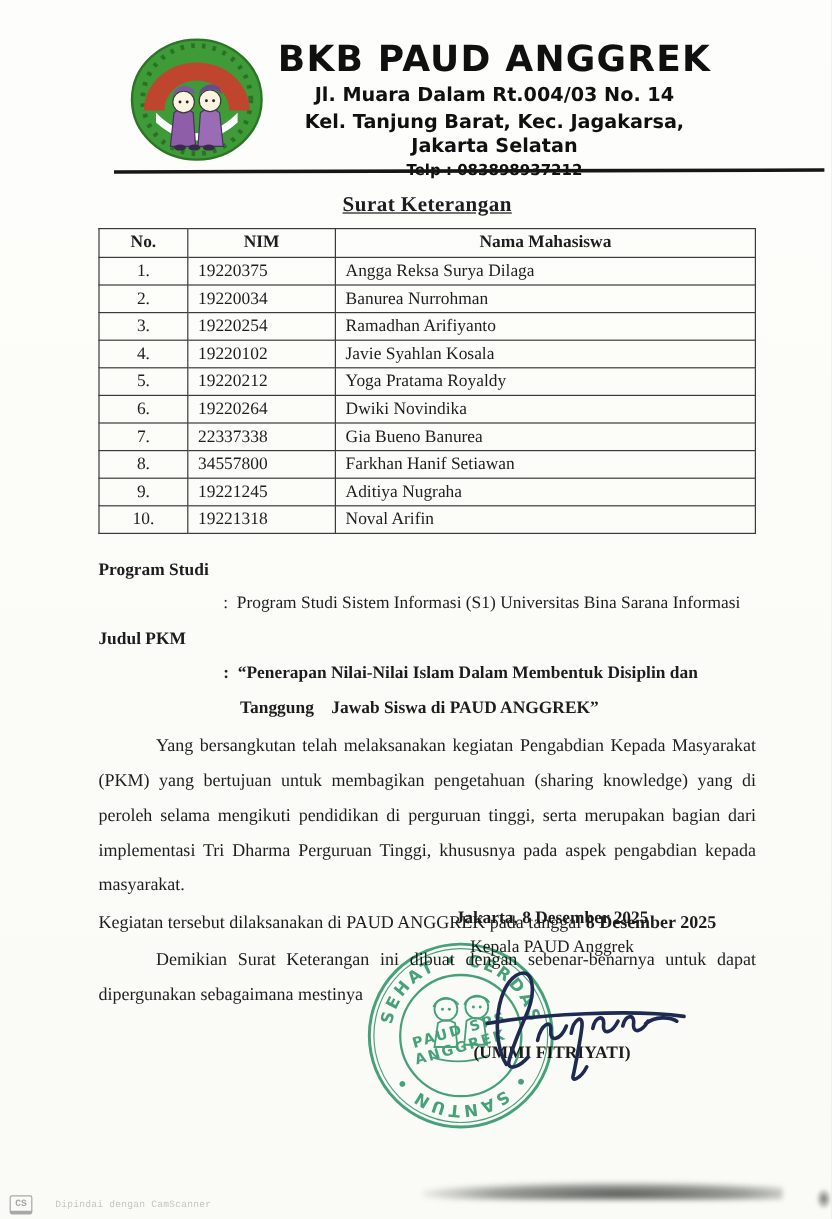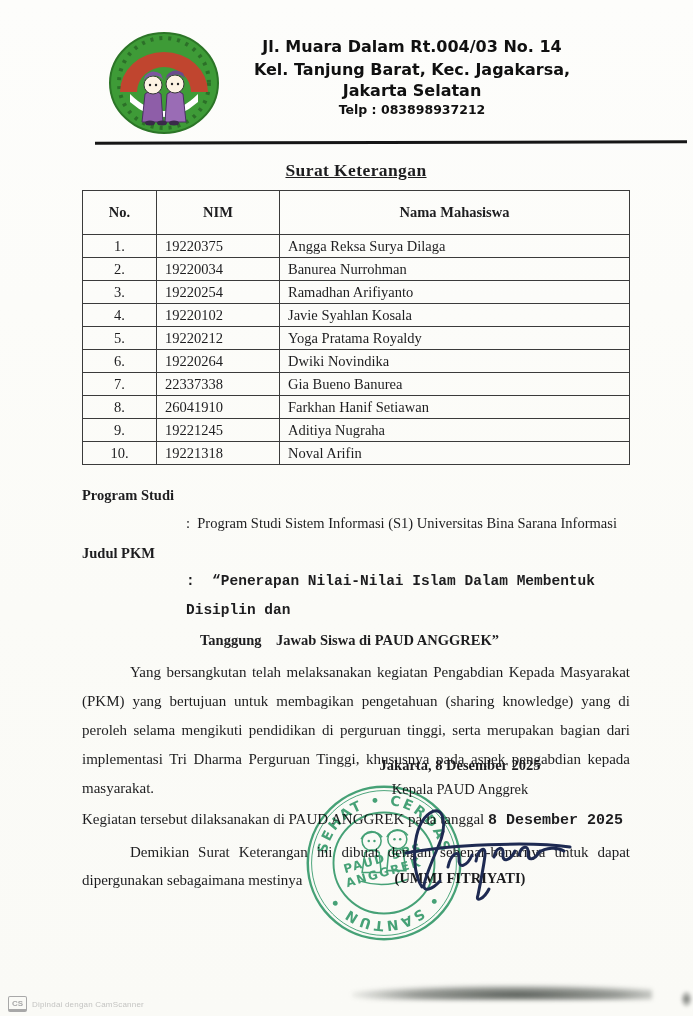--- a/index.html
+++ b/index.html
@@ -21,29 +21,29 @@
   .phone { font-size:12.5px; line-height:1.3; margin-top:1px; }
   .header-rule { position:absolute; top:141px; left:95px; width:592px; height:3px; background:#161616; transform:rotate(-0.15deg); }
 
   
   .content { position:absolute; top:160px; left:82px; width:548px; }
   .doc-title { text-align:center; font-size:17.5px; font-weight:bold; text-decoration:underline; letter-spacing:.4px; }
   .intro { margin-top:18px; font-size:15px; line-height:1.85; text-align:justify; text-indent:48px; }
 
   table.students { margin-top:9px; width:100%; border-collapse:collapse; }
   table.students th, table.students td { border:1.4px solid #3b3b3b; font-size:14.5px; padding:2.5px 8px; }
-  table.students th { font-weight:bold; text-align:center; padding:13px 4px; }
+  table.students th { font-weight:bold; text-align:center; padding:3px 4px; }
   td.c-no { width:57px; text-align:center; }
   td.c-nim { width:106px; }
 
   .details { margin-top:16px; font-size:14.5px; }
   .detail-row { display:flex; line-height:2.05; }
   .detail-label { width:104px; font-weight:bold; flex:0 0 auto; }
   .detail-value { white-space:pre-wrap;margin-top:28px; }
-  .bold { font-weight:bold;font-family:Liberation Mono, monospace; }
+  .bold { font-weight:bold; }
   .judul-cont { margin-left:118px; font-weight:bold; line-height:2.05; white-space:pre-wrap; }
 
   .bodytext { margin:2px 0 0 0; font-size:15px; line-height:1.93; text-align:justify; }
   .indent { text-indent:48px; }
 
   
   .sig-block { position:absolute; left:352px; top:757px; width:216px; text-align:center; font-size:14.5px; }
   .sig-date { font-weight:bold; }
   .sig-role { margin-top:7px; }
   .sig-spacer { height:72px; }
@@ -55,22 +55,22 @@
   
   .smudge {
     position:absolute; left:352px; top:985px; width:300px; height:15px;
     background:radial-gradient(ellipse at 55% 65%, rgba(35,42,36,.75) 0%, rgba(35,42,36,.45) 45%, rgba(35,42,36,0) 75%);
     filter:blur(2px);
   }
   .smudge2 {
     position:absolute; left:680px; top:990px; width:13px; height:18px;
     background:radial-gradient(ellipse, rgba(30,35,30,.6), rgba(30,35,30,0) 70%); filter:blur(1.5px);
   }
-  .watermark { position:absolute; left:8px; top:996px; display:flex; align-items:center; gap:5px;
-    font-family:Liberation Sans, sans-serif; }
+  .watermark { position:absolute; left:8px; top:996px; display:flex; align-items:center; gap:19px;
+    font-family:Liberation Mono, monospace; }
   .cs-badge { width:17px; height:12px; border:1.2px solid #a8a8a8; border-radius:2px; color:#a8a8a8;
     font-size:8px; font-weight:bold; display:flex; align-items:center; justify-content:center;
     border-bottom-width:3px; }
   .wm-text { font-size:8px; color:#c4c4c2; letter-spacing:.2px; }
 </style>
 </head>
 <body>
 
 <div class="page">
 
@@ -89,20 +89,21 @@
       <path d="M59,51 A11,9 0 0 1 79,49 L77,43 Q68,37 61,45 Z" fill="#6a4a8c"></path>
       <circle cx="44" cy="55" r="1.2" fill="#222"></circle>
         <circle cx="50" cy="55" r="1.2" fill="#222"></circle>
       <circle cx="66" cy="54" r="1.2" fill="#222"></circle>
         <circle cx="72" cy="54" r="1.2" fill="#222"></circle>
       <ellipse cx="44" cy="93" rx="5" ry="2.5" fill="#3a2a4a"></ellipse>
       <ellipse cx="56" cy="93" rx="5" ry="2.5" fill="#3a2a4a"></ellipse>
       <ellipse cx="68" cy="93" rx="5" ry="2.5" fill="#3a2a4a"></ellipse>
     </svg>
     <div class="lh-text">
+      <div class="org-name">BKB PAUD ANGGREK</div>
       <div class="addr">Jl. Muara Dalam Rt.004/03 No. 14</div>
       <div class="addr">Kel. Tanjung Barat, Kec. Jagakarsa, Jakarta Selatan</div>
       <div class="phone">Telp : 083898937212</div>
     </div>
   </div>
   <div class="header-rule"></div>
 
   <div class="content">
     <div class="doc-title">Surat Keterangan</div>
 
@@ -146,21 +147,21 @@
             <td class="c-nim">19220264</td>
             <td>Dwiki Novindika</td>
           </tr>
         <tr>
             <td class="c-no">7.</td>
             <td class="c-nim">22337338</td>
             <td>Gia Bueno Banurea</td>
           </tr>
         <tr>
             <td class="c-no">8.</td>
-            <td class="c-nim">26041910</td>
+            <td class="c-nim">34557800</td>
             <td>Farkhan Hanif Setiawan</td>
           </tr>
         <tr>
             <td class="c-no">9.</td>
             <td class="c-nim">19221245</td>
             <td>Aditiya Nugraha</td>
           </tr>
         <tr>
             <td class="c-no">10.</td>
             <td class="c-nim">19221318</td>

